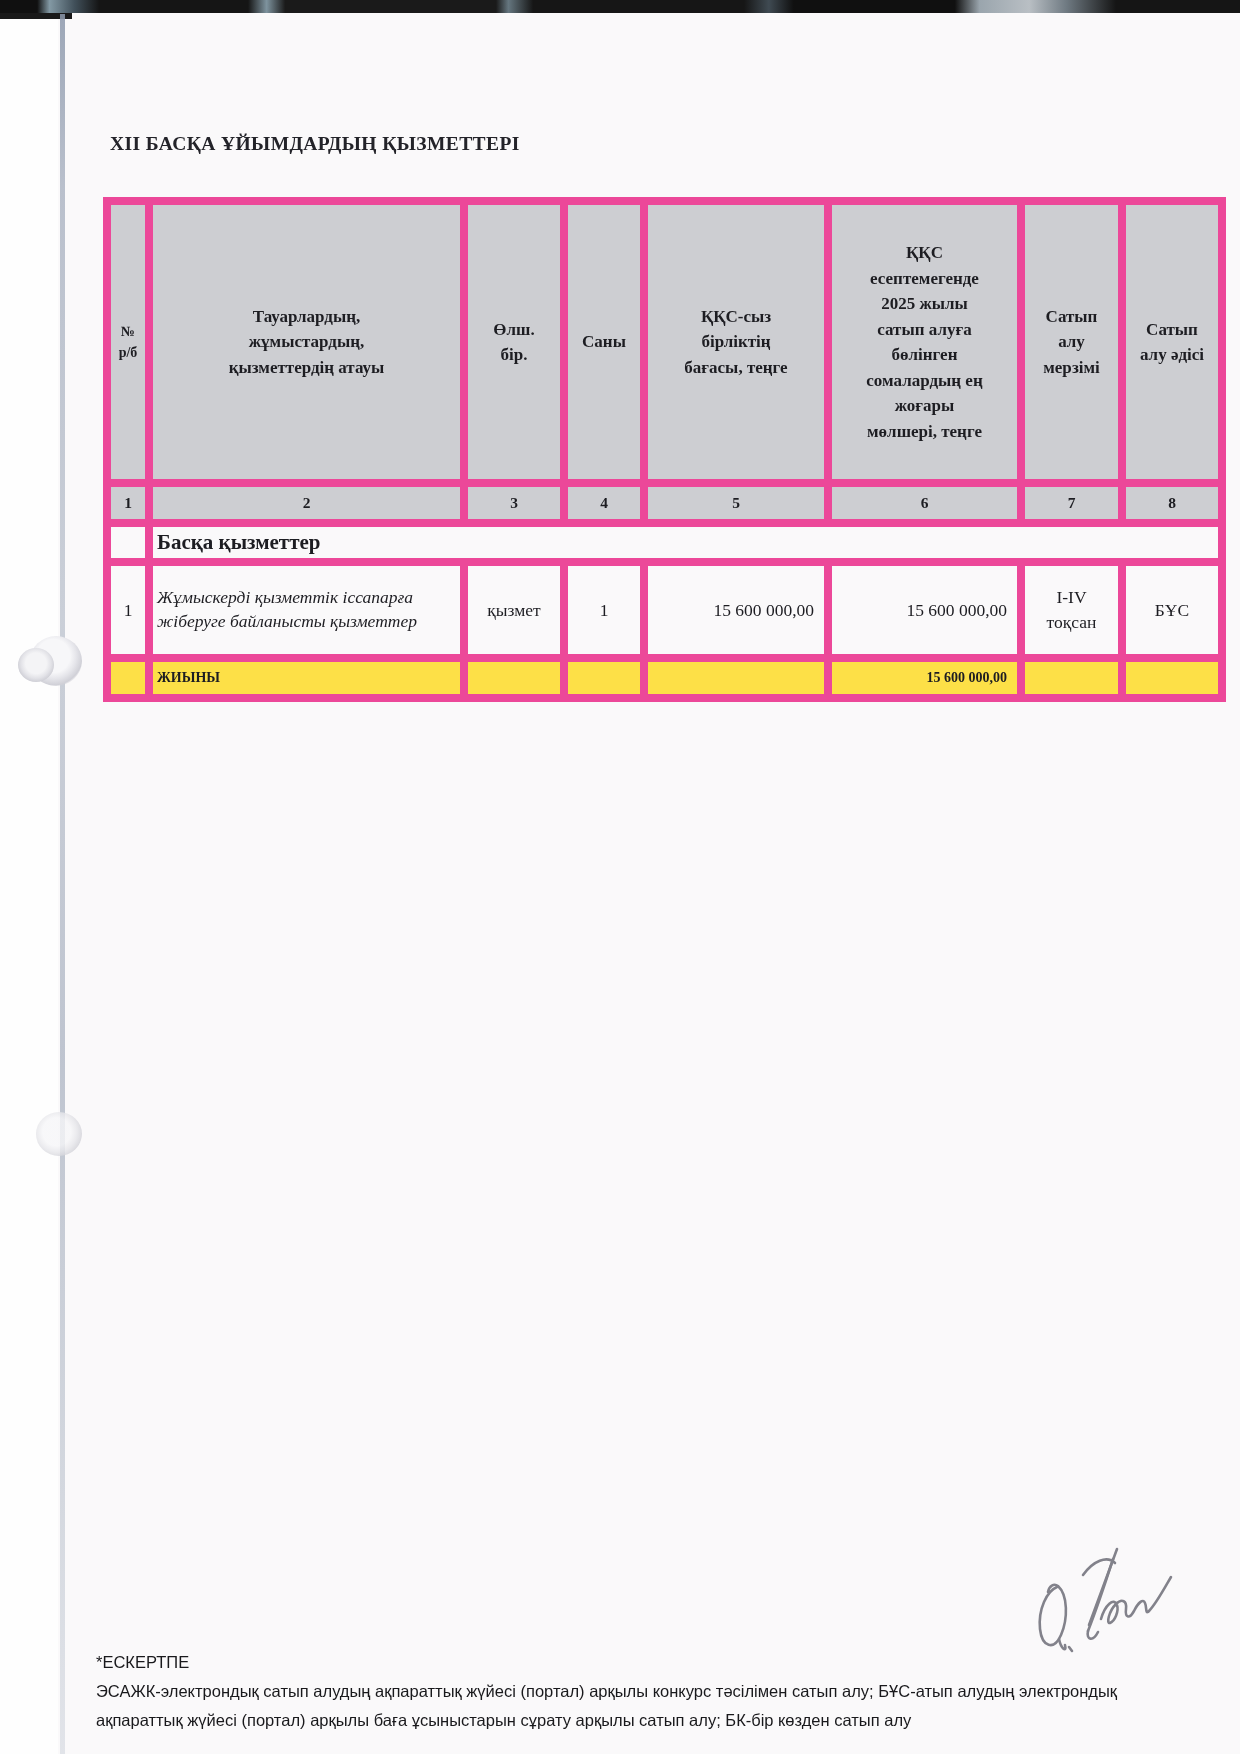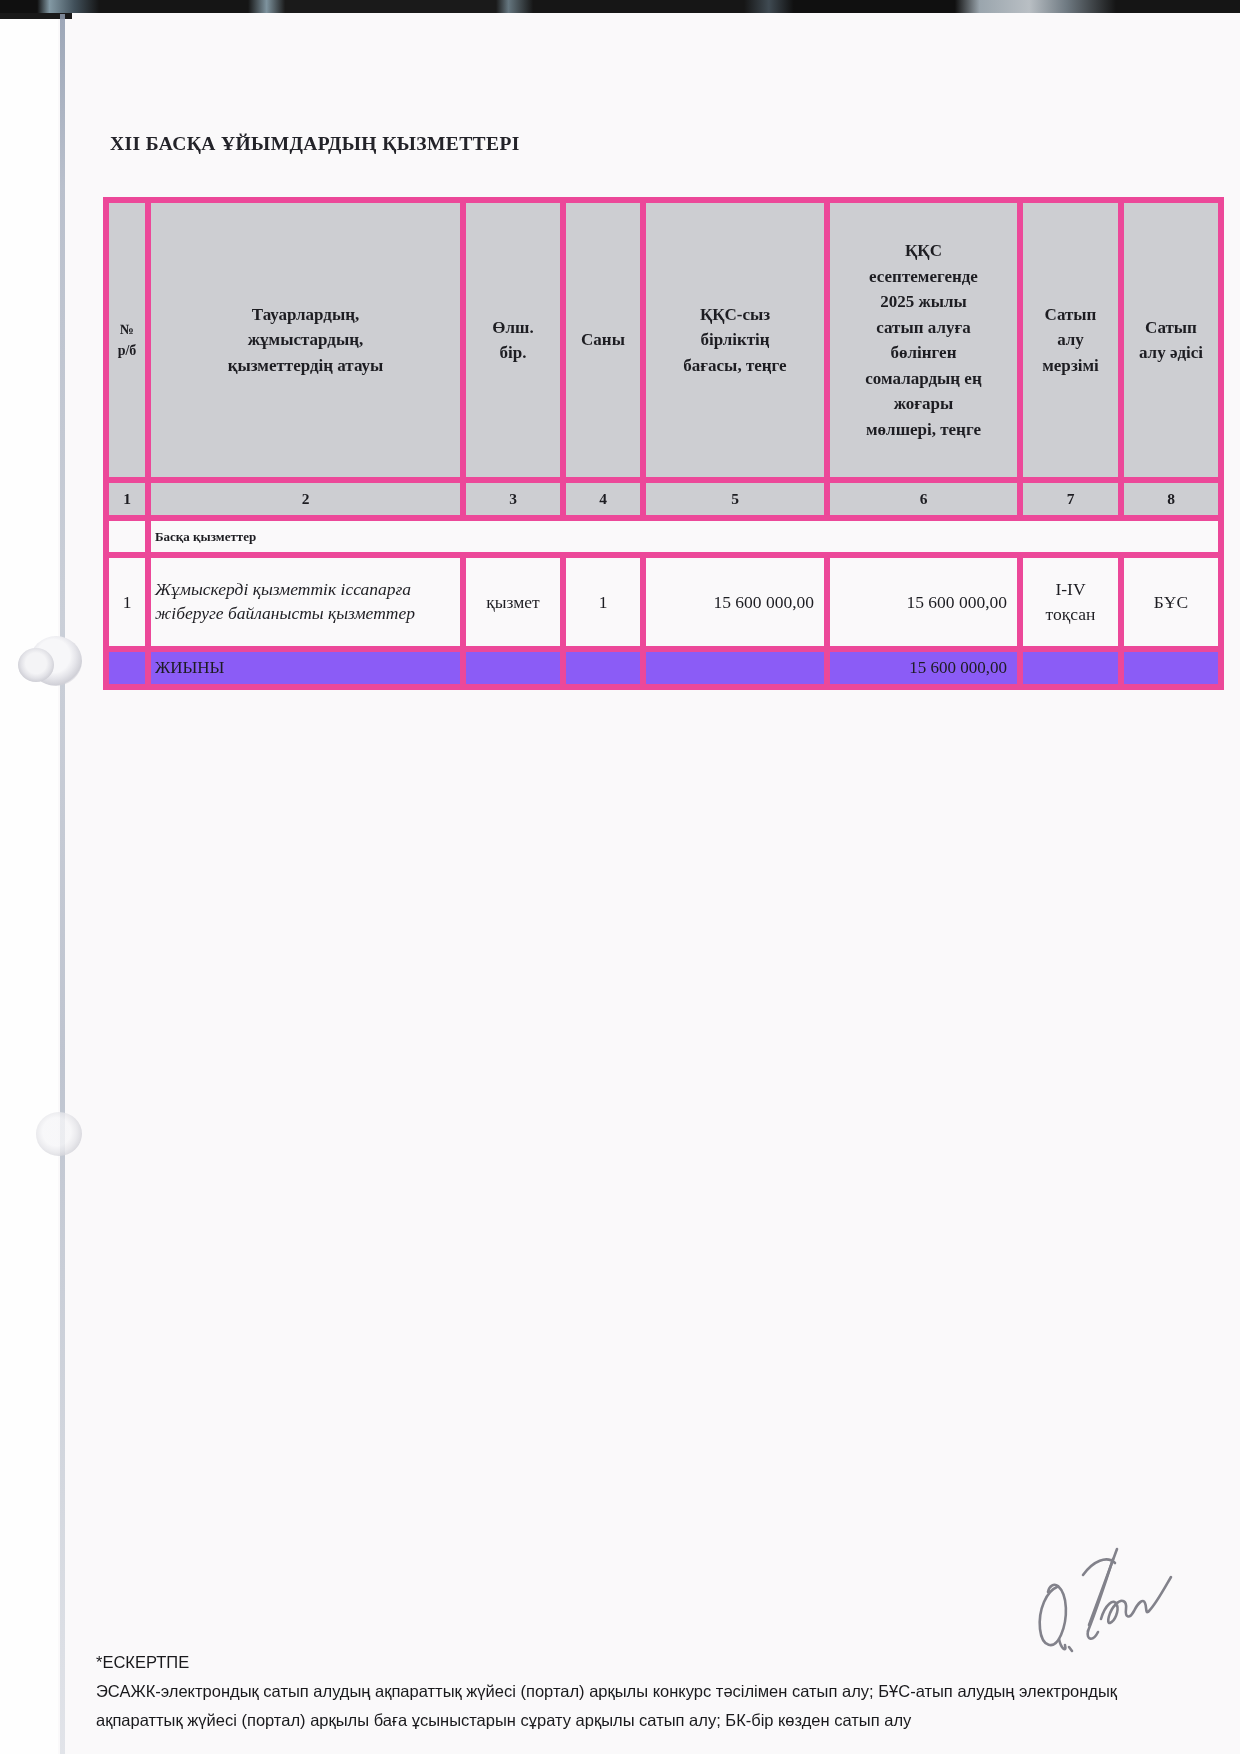--- a/index.html
+++ b/index.html
@@ -37,37 +37,37 @@
     background:radial-gradient(circle at 45% 45%,#f6f6f8 0 40%,#e6e6ea 58%,#d4d4da 72%,rgba(210,210,216,0) 78%);
   }
   
   .doc-title{
     position:absolute;left:110px;top:133px;
     font-size:19.5px;font-weight:bold;letter-spacing:.4px;color:#232329;
   }
   
   .table-wrap{position:absolute;left:103px;top:197px;}
   table.proc{border-collapse:collapse;width:1115px;table-layout:fixed;}
-  table.proc td,table.proc th{border:6px solid #ec4899;overflow:hidden;}
+  table.proc td,table.proc th{border:8px solid #ec4899;overflow:hidden;}
   thead th{
     background:#cdced2;font-size:17px;font-weight:bold;height:270px;
     vertical-align:middle;text-align:center;white-space:pre-line;line-height:1.5;
     padding:2px 3px;color:#1d1d22;
   }
   tr.numrow td{
     background:#cdced2;font-weight:bold;font-size:15.5px;text-align:center;
     height:30px;border-top-width:4px;
   }
-  tr.section-row td{height:31px;font-weight:bold;font-size:13px;text-align:left;padding:0 4px;}
+  tr.section-row td{height:31px;font-weight:bold;font-size:21px;text-align:left;padding:0 4px;}
   tr.data-row td{height:84px;font-size:17.5px;text-align:center;vertical-align:middle;}
   tr.data-row td.cell-name{text-align:left;padding:2px 8px 2px 4px;line-height:1.35;font-style:italic;}
   td.money{text-align:right !important;padding-right:10px;}
   td.prewrap{white-space:pre-line;line-height:1.45;margin-top:18px;}
   tr.total-row td{
-    background:#8b5cf6;font-weight:normal;font-size:17px;height:30px;
+    background:#fde047;font-weight:bold;font-size:14px;height:30px;
     border-top-width:3px;text-align:center;
   }
   tr.total-row td.cell-name{text-align:left;padding:0 4px;}
   
   .signature{position:absolute;left:1025px;top:1535px;}
   
   .footnote{
     position:absolute;left:96px;top:1648px;width:1038px;
     font-family:"Liberation Sans",sans-serif;font-size:16.5px;color:#19191c;line-height:1.75;
   }

